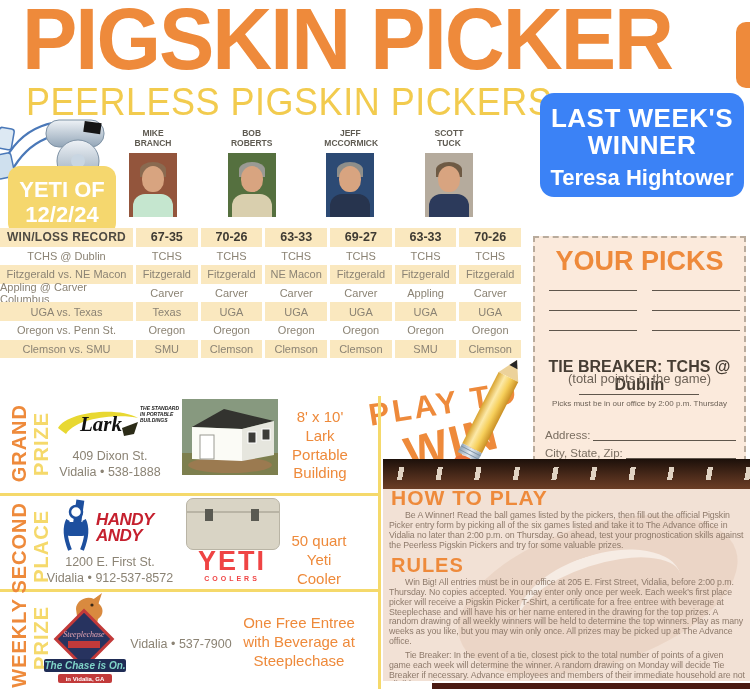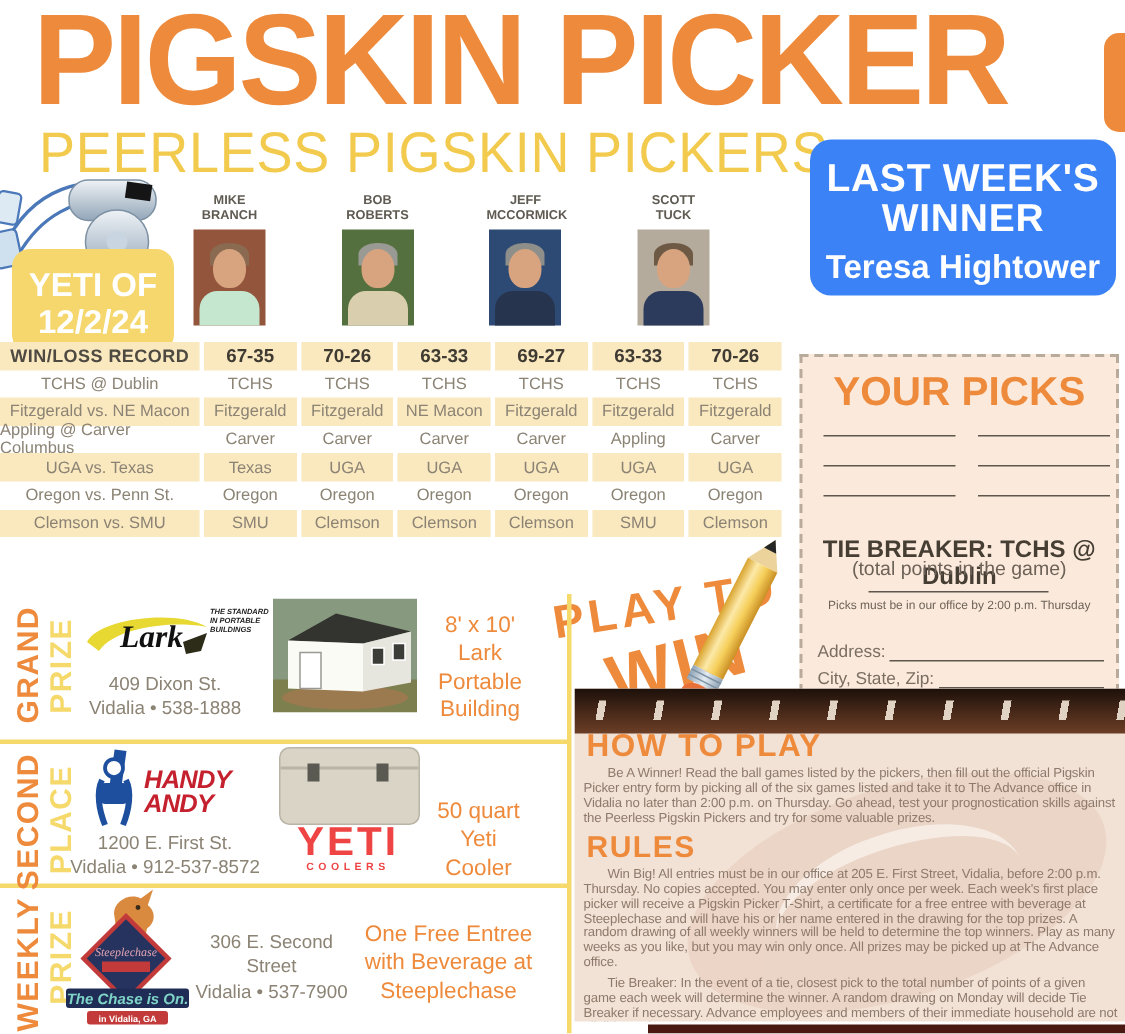--- a/index.html
+++ b/index.html
@@ -359,21 +359,21 @@
       <circle cx="50" cy="12" r="1.6" fill="#3a2a1a"></circle>
       <rect x="22" y="26" width="40" height="40" transform="rotate(45 42 46)" fill="#27335f" stroke="#c23a3a" stroke-width="3"></rect>
       <text x="42" y="44" text-anchor="middle" font-size="8" font-style="italic" font-family="Liberation Serif, serif" fill="#e3a4b2">Steeplechase</text>
       <rect x="26" y="48" width="32" height="7" fill="#c23a3a"></rect>
       <rect x="2" y="66" width="82" height="13" rx="2" fill="#1f2c55"></rect>
       <text x="43" y="76" text-anchor="middle" font-size="10" font-weight="bold" font-style="italic" fill="#7fd4c8">The Chase is On.</text>
       <rect x="16" y="81" width="54" height="9" rx="2" fill="#c23a3a"></rect>
       <text x="43" y="88" text-anchor="middle" font-size="6" font-weight="bold" fill="#fff">in Vidalia, GA</text>
     </svg>
     <div class="addr" style="left:126px;top:28px;width:110px;">
-      <span>306 E. Second Street</span><br>
+      <br>
       <span>Vidalia • 537-7900</span>
     </div>
     <div class="prize-text" style="left:240px;top:22px;width:118px;">One Free Entree with Beverage at Steeplechase</div>
   </div>
 </div>
 
 <div class="abs pinksec">
   <div class="fbband"></div>
   <div class="watermark"></div>
   <div class="howto-h">HOW TO PLAY</div>

